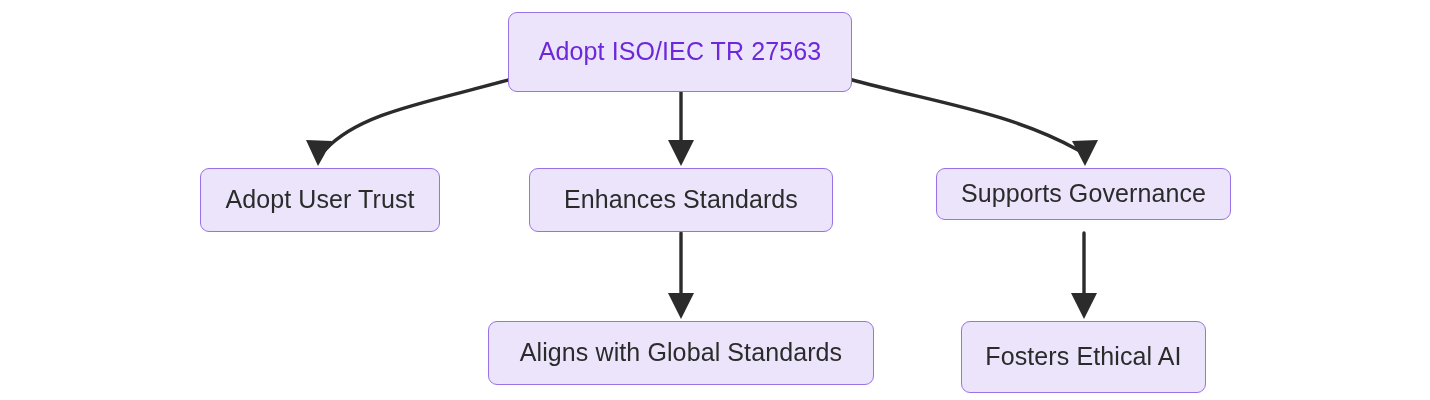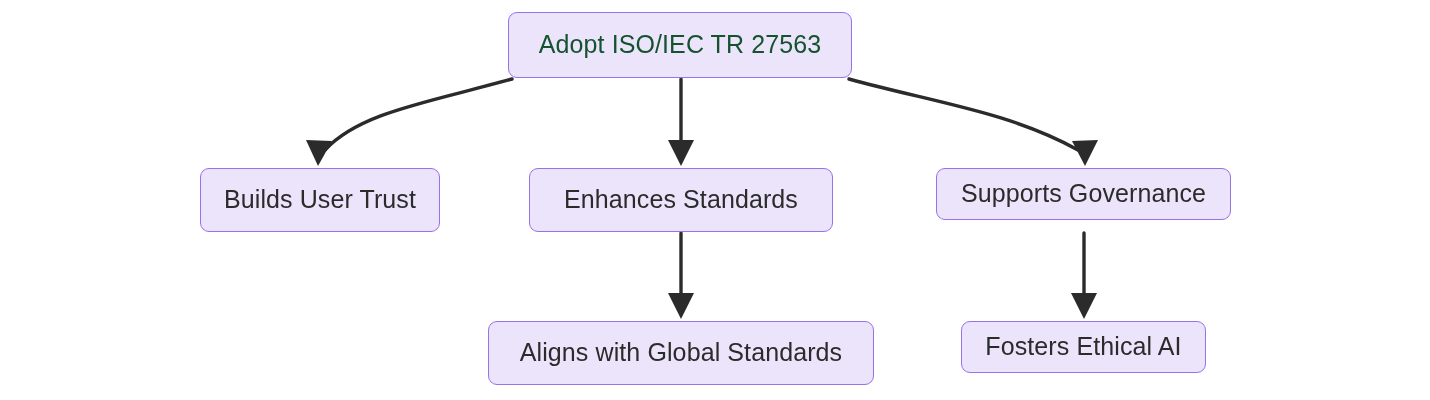--- a/index.html
+++ b/index.html
@@ -66,37 +66,37 @@
     <path d="M 849 79 C 932 102, 1010 112, 1078 150" fill="none" stroke="#2b2b2b" stroke-width="3.4" stroke-linecap="round"></path>
     <polygon points="1085,166 1072,141 1098,140" fill="#2b2b2b"></polygon>
 
     <path d="M 681 233 L 681 302" fill="none" stroke="#2b2b2b" stroke-width="3.4" stroke-linecap="round"></path>
     <polygon points="681,319 668,293 694,293" fill="#2b2b2b"></polygon>
 
     <path d="M 1084 233 L 1084 302" fill="none" stroke="#2b2b2b" stroke-width="3.4" stroke-linecap="round"></path>
     <polygon points="1084,319 1071,293 1097,293" fill="#2b2b2b"></polygon>
   </svg>
 
-  <div class="flow-node" id="node-root" style="left: 508px; top: 12px; width: 344px; height: 66px; background: rgb(235, 228, 251); border-color: rgb(154, 114, 232); color: #14532d;">
+  <div class="flow-node" id="node-root" style="left: 508px; top: 12px; width: 344px; height: 80px; background: rgb(235, 228, 251); border-color: rgb(154, 114, 232); color: #6d28d9;">
     <span class="node-label">Adopt ISO/IEC TR 27563</span>
   </div>
 
   <div class="flow-node" id="node-trust" style="left: 200px; top: 168px; width: 240px; height: 64px; background: rgb(235, 228, 251); border-color: rgb(154, 114, 232); color: rgb(43, 43, 43);">
-    <span class="node-label">Builds User Trust</span>
+    <span class="node-label">Adopt User Trust</span>
   </div>
 
   <div class="flow-node" id="node-compliance" style="left: 529px; top: 168px; width: 304px; height: 64px; background: rgb(235, 228, 251); border-color: rgb(154, 114, 232); color: rgb(43, 43, 43);">
     <span class="node-label">Enhances Standards</span>
   </div>
 
   <div class="flow-node" id="node-governance" style="left: 936px; top: 168px; width: 295px; height: 52px; background: rgb(235, 228, 251); border-color: rgb(154, 114, 232); color: rgb(43, 43, 43);">
     <span class="node-label">Supports Governance</span>
   </div>
 
   <div class="flow-node" id="node-standards" style="left: 488px; top: 321px; width: 386px; height: 64px; background: rgb(235, 228, 251); border-color: rgb(154, 114, 232); color: rgb(43, 43, 43);">
     <span class="node-label">Aligns with Global Standards</span>
   </div>
 
-  <div class="flow-node" id="node-ethical" style="left: 961px; top: 321px; width: 245px; height: 52px; background: rgb(235, 228, 251); border-color: rgb(154, 114, 232); color: rgb(43, 43, 43);">
+  <div class="flow-node" id="node-ethical" style="left: 961px; top: 321px; width: 245px; height: 72px; background: rgb(235, 228, 251); border-color: rgb(154, 114, 232); color: rgb(43, 43, 43);">
     <span class="node-label">Fosters Ethical AI</span>
   </div>
 
 </div>
 
 </body></html>

